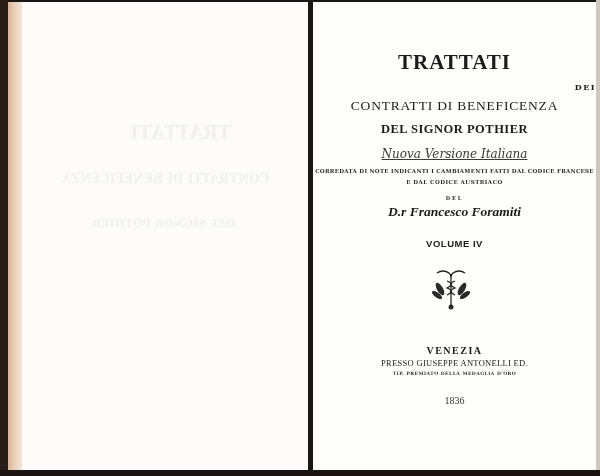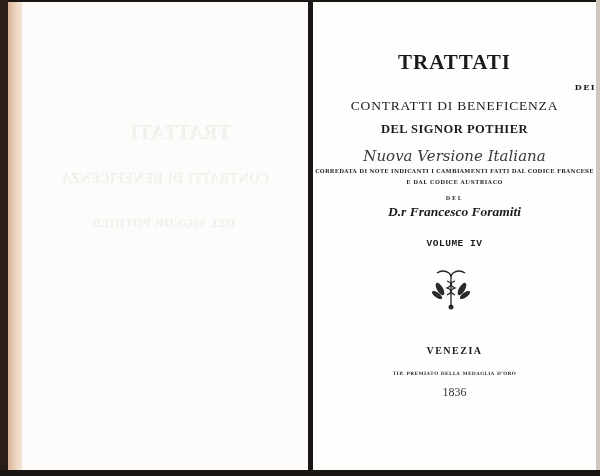--- a/index.html
+++ b/index.html
@@ -41,31 +41,31 @@
   }
   .bottom-edge {
     position: absolute; left: 0; top: 470px; width: 600px; height: 6px;
     background: #1a1412;
   }
   .tp { position: absolute; left: 0; width: 283px; text-align: center; color: #1b1b1b; white-space: nowrap; }
   .t-main { top: 48px; font-size: 21px; font-weight: bold; letter-spacing: 1px; font-family: "Liberation Serif", serif; }
   .t-dei { top: 80px; font-size: 8px; letter-spacing: 1.5px; font-weight: bold; text-align: right; }
   .t-contratti { top: 96px; font-size: 13.5px; letter-spacing: 0.8px; font-family: "Liberation Serif", serif; }
   .t-pothier { top: 120px; font-size: 12.5px; font-weight: bold; letter-spacing: 0.5px; font-family: "Liberation Serif", serif; }
-  .t-versione { top: 145px; font-size: 15px; font-style: italic; color: #3a3a3a; }
+  .t-versione { top: 145px; font-size: 12px; font-style: italic; color: #3a3a3a; text-decoration: underline; }
   .t-corredata { top: 166px; font-size: 5.5px; letter-spacing: 0.3px; color: #2a2a2a; font-weight: bold; }
   .t-codice { top: 177px; font-size: 5.5px; letter-spacing: 0.5px; color: #2a2a2a; font-weight: bold; }
   .t-del { top: 193px; font-size: 5px; letter-spacing: 2px; color: #2a2a2a; font-weight: bold; }
   .t-author { top: 202px; font-size: 13.5px; font-style: italic; font-family: "Liberation Serif", serif; font-weight: bold; }
-  .t-volume { top: 236px; font-size: 9.5px; font-weight: bold; letter-spacing: 0.5px; font-family: Liberation Mono, monospace; }
+  .t-volume { top: 236px; font-size: 9.5px; font-weight: bold; letter-spacing: 0.5px; font-family: Liberation Sans, sans-serif; }
   .ornament { position: absolute; left: 116px; top: 265px; width: 44px; height: 44px; }
   .t-city { top: 343px; font-size: 10px; font-weight: bold; letter-spacing: 1.5px; font-family: "Liberation Serif", serif; }
   .t-presso { top: 356px; font-size: 8.5px; letter-spacing: 0.3px; font-family: "Liberation Serif", serif; }
   .t-tip { top: 369px; font-size: 4.5px; letter-spacing: 0.5px; font-weight: bold; color: #333; }
-  .t-year { top: 383px; font-size: 12px; font-family: "Liberation Serif", serif; color: #333; }
+  .t-year { top: 393px; font-size: 10px; font-family: "Liberation Serif", serif; color: #333; }
 </style>
 </head>
 <body>
 
 <div class="spine-strip"></div>
 <div class="page-edge"></div>
 
 <div class="left-page">
   <div class="bleed" style="left:108px; top:120px; font-size:18px;">TRATTATI</div>
   <div class="bleed" style="left:40px; top:170px; font-size:12px;">CONTRATTI DI BENEFICENZA</div>
@@ -96,18 +96,19 @@
     <g fill="#2a2a2a">
       <ellipse cx="11" cy="22" rx="3" ry="7" transform="rotate(-30 11 22)"></ellipse>
       <ellipse cx="8" cy="28" rx="2.5" ry="6" transform="rotate(-55 8 28)"></ellipse>
       <ellipse cx="33" cy="22" rx="3" ry="7" transform="rotate(30 33 22)"></ellipse>
       <ellipse cx="36" cy="28" rx="2.5" ry="6" transform="rotate(55 36 28)"></ellipse>
       <circle cx="22" cy="40" r="2.5"></circle>
     </g>
   </svg>
 
   <div class="tp t-city">VENEZIA</div>
+  <div class="tp t-presso">PRESSO GIUSEPPE ANTONELLI ED.</div>
   <div class="tp t-tip">TIP. PREMIATO DELLA MEDAGLIA D'ORO</div>
   <div class="tp t-year">1836</div>
 </div>
 
 <div class="right-edge"></div>
 <div class="bottom-edge"></div>
 
 </body></html>

